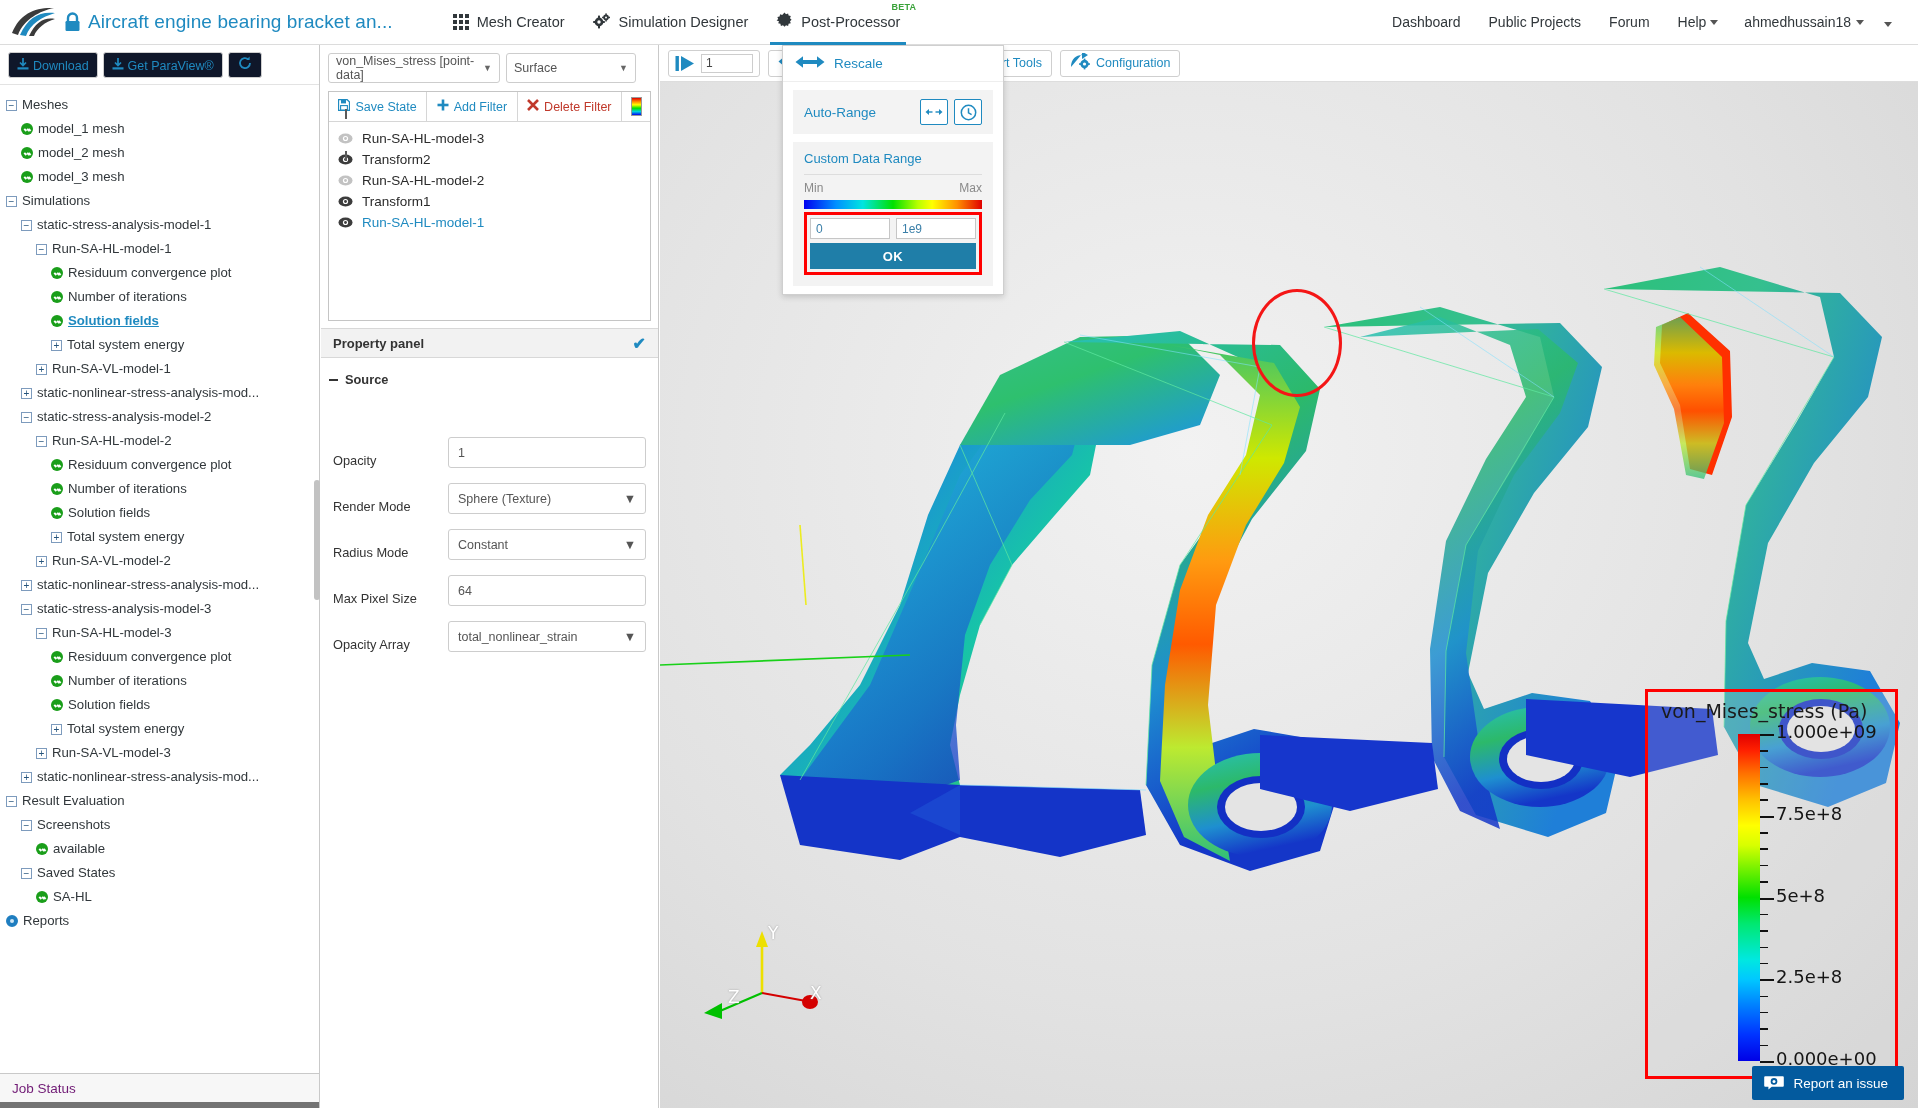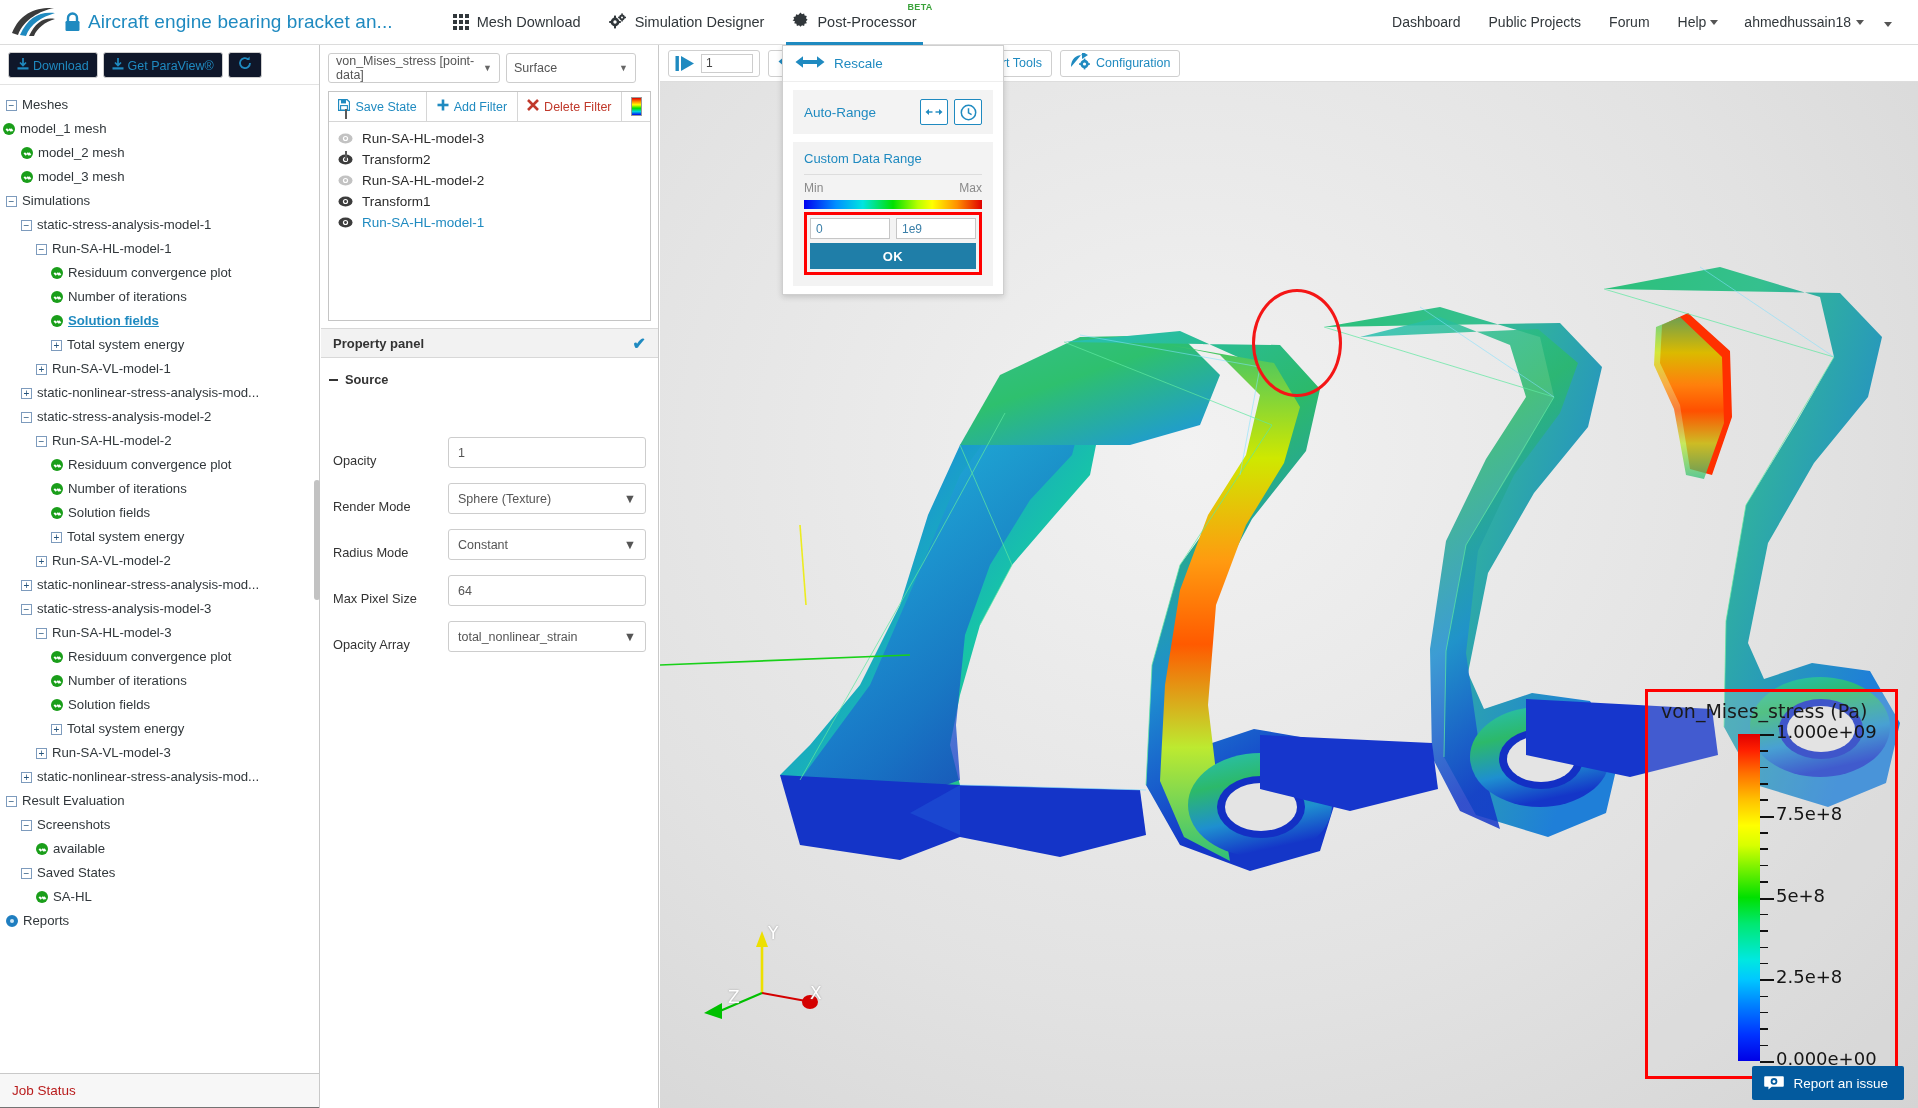--- a/index.html
+++ b/index.html
@@ -114,22 +114,22 @@
     flex: 0 0 auto; border: 2px solid #1f7ec0;
   }
   .dot-blue::after {
     content:""; display:block; width:4px; height:4px; border-radius:50%;
     background:#cfe6f5; margin:2px auto;
   }
   
   .job-status { flex: 0 0 auto; border-top: 1px solid #c9c9c9; }
   .js-head {
     height: 34px; background: #f7f7f7; display: flex; align-items: center;
-    padding: 0 12px; color: #b91c1c; font-size: 13.5px;
-    border-bottom: 1px solid #737373;
+    padding: 0 12px; color: #701a75; font-size: 13.5px;
+    border-bottom: 6px solid #737373;
   }
   .js-table { width: 100%; border-collapse: collapse; }
   .js-table th {
     text-align: left; font-size: 12.5px; color: #333; font-weight: bold;
     padding: 6px 10px; background: #f7f7f7; border-bottom: 1px solid #e0e0e0;
   }
   .js-table td {
     font-size: 12.5px; color: #444; padding: 8px 10px; text-align: center;
   }
   .js-body { height: 120px; }
@@ -362,21 +362,21 @@
           <i></i>
             <i></i>
             <i></i>
             <i></i>
             <i></i>
             <i></i>
             <i></i>
             <i></i>
             <i></i>
         </span>
-        <span>Mesh Download</span>
+        <span>Mesh Creator</span>
       </div>
       <div class="nav-tab">
         <span>
           <svg width="18" height="16" viewBox="0 0 18 16">
             <circle cx="6" cy="9" r="4.4" fill="#31373b"></circle>
             <circle cx="6" cy="9" r="1.7" fill="#fff"></circle>
             <g fill="#31373b">
               <rect x="5" y="2.6" width="2" height="2.6"></rect>
                 <rect x="5" y="12.8" width="2" height="2.6"></rect>
               <rect x="0.2" y="8" width="2.6" height="2"></rect>
@@ -458,21 +458,21 @@
           </svg>
         </span>
       </div>
     </div>
 
     <div class="tree" id="tree-root">
         <div class="tnode" style="padding-left: 6px;">
           <span class="exp">−</span>
           <span class="lbl">Meshes</span>
         </div>
-        <div class="tnode" style="padding-left: 3px;">
+        <div class="tnode" style="padding-left: 21px;">
           <span class="dot-ok"></span>
           <span class="lbl">model_1 mesh</span>
         </div>
         <div class="tnode" style="padding-left: 21px;">
           <span class="dot-ok"></span>
           <span class="lbl">model_2 mesh</span>
         </div>
         <div class="tnode" style="padding-left: 21px;">
           <span class="dot-ok"></span>
           <span class="lbl">model_3 mesh</span>

